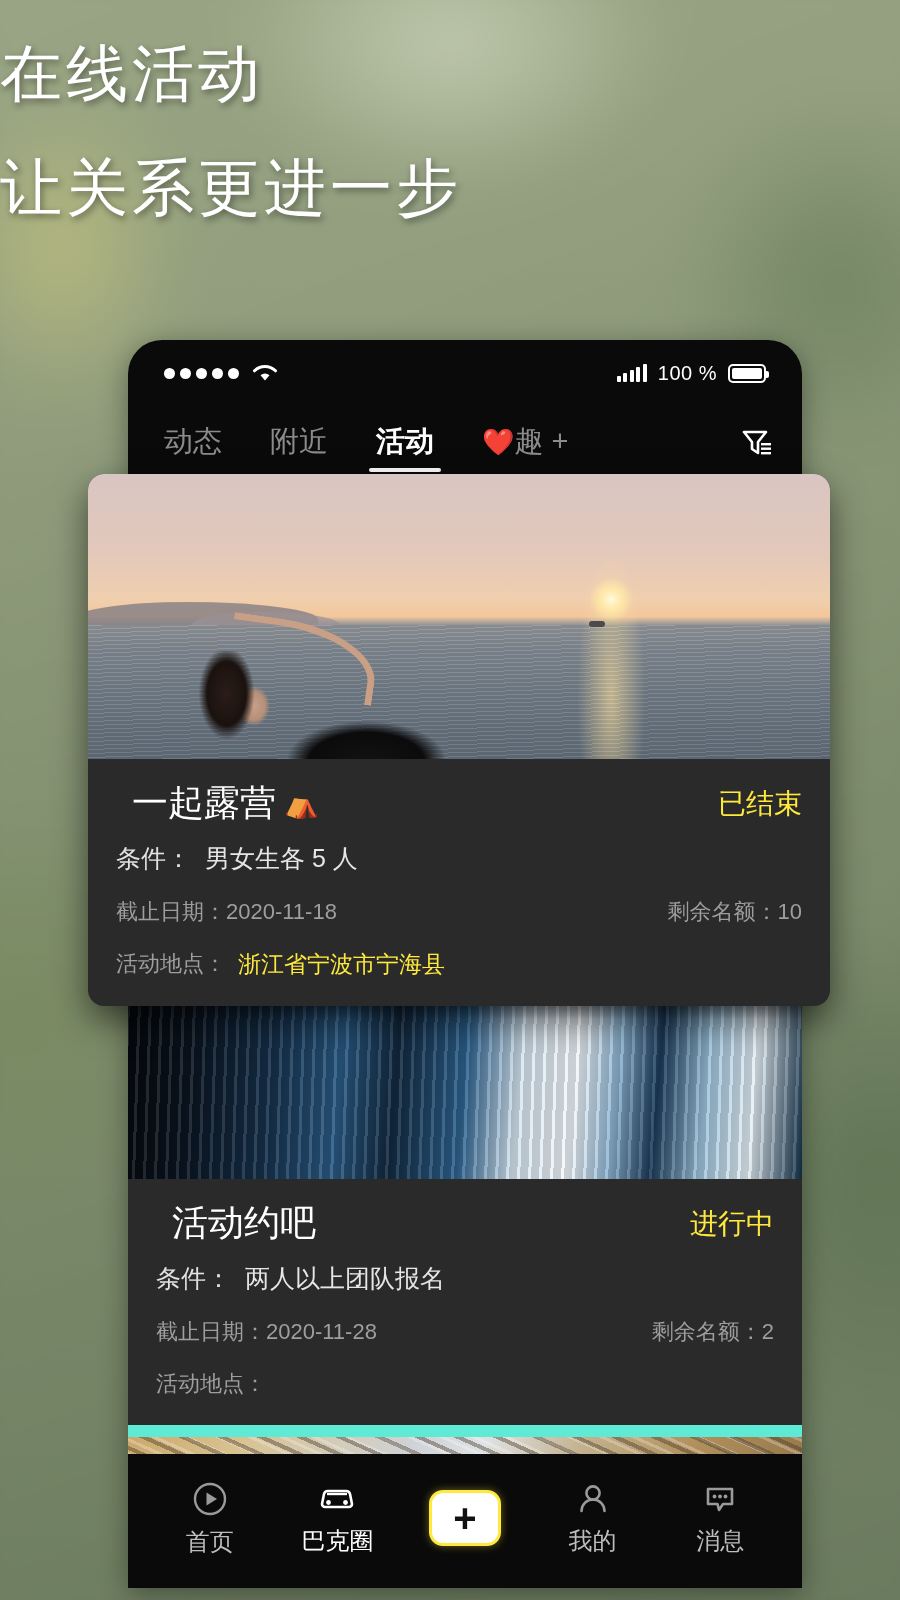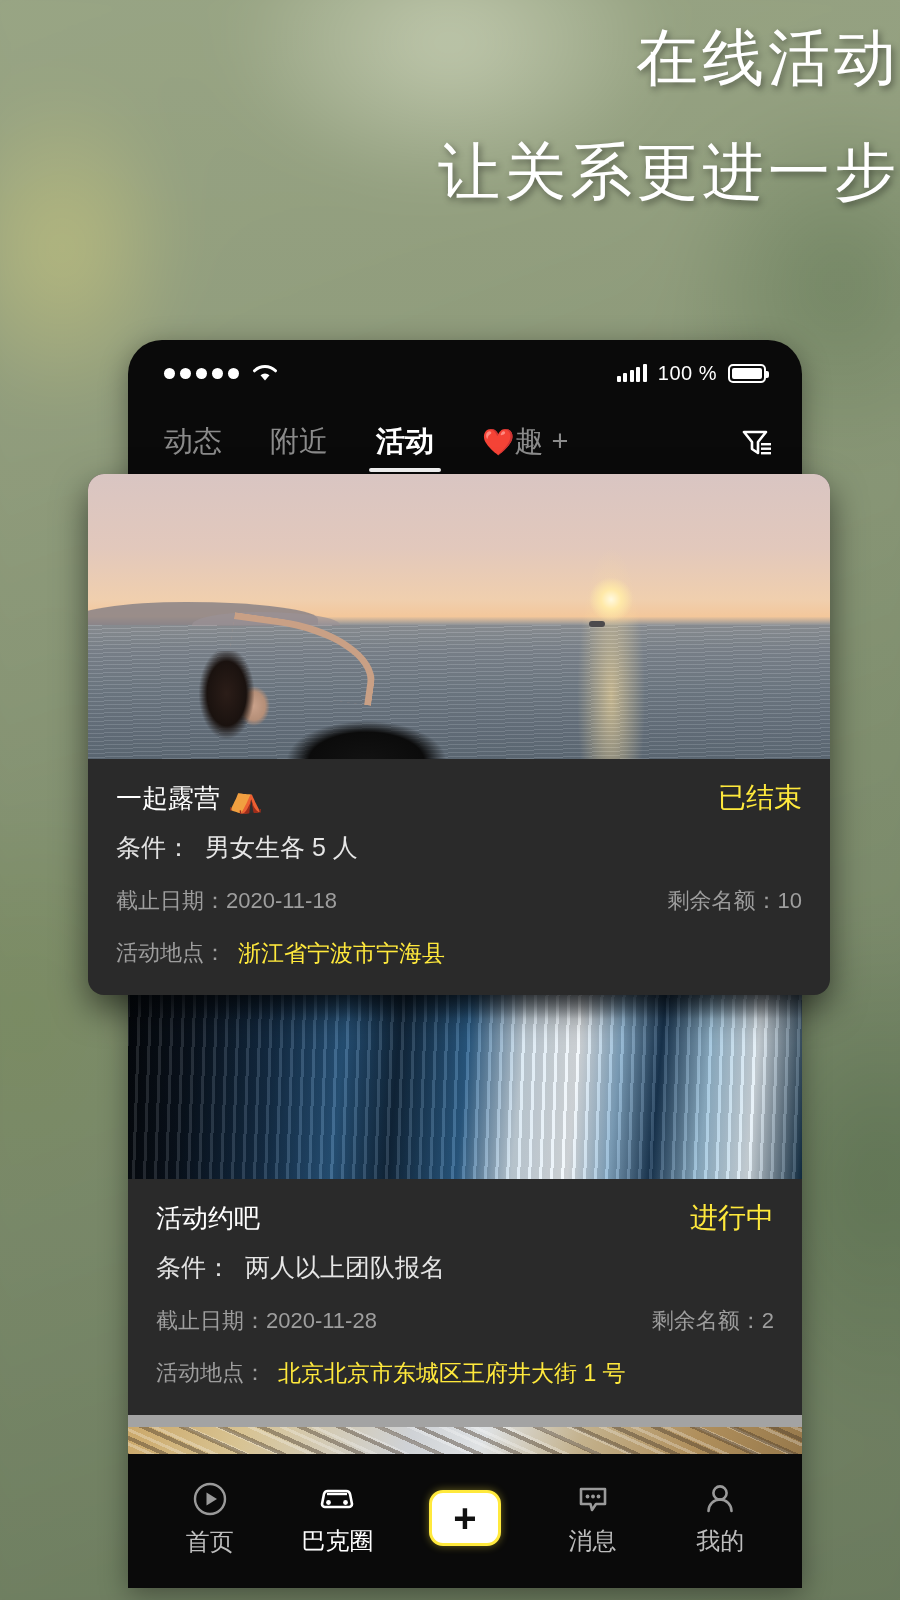--- a/index.html
+++ b/index.html
@@ -24,22 +24,22 @@
       linear-gradient(160deg,#93a07d 0%,#8d9a78 25%,#7e8e6c 55%,#6f8062 100%);
     filter:blur(26px);
   }
   #bg-veil{
     position:absolute; inset:0;
     background:linear-gradient(180deg, rgba(255,255,255,0.06) 0%, rgba(0,0,0,0.05) 100%);
   }
 
   
   #headline{
-    position:absolute; left:0; right:0; top:24px;
-    text-align:right; color:#fff;
+    position:absolute; left:0; right:0; top:40px;
+    text-align:left; color:#fff;
     text-shadow:2px 3px 7px rgba(0,0,0,0.45);
     font-weight:400;
     letter-spacing:4px;
   }
   #headline .line1{ font-size:62px; line-height:1.1; }
   #headline .line2{ font-size:62px; line-height:1.1; margin-top:46px; }
 
   
   #phone{
     position:absolute; left:128px; top:340px;
@@ -80,28 +80,28 @@
   }
   .tab.active{ color:#fff; font-weight:bold; }
   .tab.active .underline{
     position:absolute; left:50%; transform:translateX(-50%);
     bottom:2px; width:72px; height:4px; background:#fff; border-radius:2px;
   }
   .tab .heart{ font-size:26px; }
   #filter-icon{ margin-left:auto; padding-bottom:12px; }
 
   
-  #feed{ position:absolute; top:134px; left:0; right:0; bottom:0; background:#a3a3a3; }
+  #feed{ position:absolute; top:134px; left:0; right:0; bottom:0; background:#5eead4; }
 
   .card{ background:#2a2a2a; margin:0 0 12px 0; }
   .card-img{ width:100%; display:block; }
   .card-body{ padding:20px 28px 26px 28px; }
 
   .row-title{ display:flex; align-items:center; }
-  .card-title{ font-size:26px; color:#ffffff; }
+  .card-title{ font-size:36px; color:#ffffff;margin-left:16px; }
   .tent{ font-size:28px; margin-left:8px; }
   .card-status{ margin-left:auto; font-size:28px; color:#ffe93c; }
 
   .row-cond{ margin-top:14px; font-size:25px; color:#e6e6e6; }
   .row-cond .label{ color:#e2e2e2; }
   .row-cond .val{ margin-left:14px; }
 
   .row-meta{ margin-top:22px; display:flex; font-size:22px; color:#9e9e9e; }
   .row-meta .right{ margin-left:auto; }
 
@@ -266,21 +266,20 @@
         </div>
         <div class="row-cond">
           <span class="label">条件：</span><span class="val">两人以上团队报名</span>
         </div>
         <div class="row-meta">
           <span><span>截止日期：</span><span>2020-11-28</span></span>
           <span class="right"><span>剩余名额：</span><span>2</span></span>
         </div>
         <div class="row-loc">
           <span>活动地点：</span>
-            <span class="val">北京北京市东城区王府井大街 1 号</span>
         </div>
       </div>
     </div>
 
     <div class="card">
       <div class="card-img img-sand"></div>
     </div>
 
   </div>
 
@@ -300,34 +299,34 @@
         <circle cx="31.5" cy="22.5" r="2.4" fill="#ffffff"></circle>
       </svg>
       <span class="nav-label">巴克圈</span>
     </div>
     <div class="nav-item">
       <div class="nav-plus">
         <span>+</span>
       </div>
     </div>
     <div class="nav-item">
+      <svg width="40" height="38" viewBox="0 0 40 38">
+        <circle cx="20" cy="13" r="6.6" fill="none" stroke="#9a9a9a" stroke-width="2.6"></circle>
+        <path d="M8.5 31 A11.5 11.5 0 0 1 31.5 31" fill="none" stroke="#9a9a9a" stroke-width="2.6" stroke-linecap="round"></path>
+      </svg>
+      <span class="nav-label">我的</span>
+    </div>
+    <div class="nav-item">
       <svg width="42" height="38" viewBox="0 0 42 38">
         <path d="M9 9 H33 V24 H24 L20 30 L18.5 24 H9 Z" fill="none" stroke="#9a9a9a" stroke-width="2.6" stroke-linejoin="round"></path>
         <circle cx="15.5" cy="16.5" r="1.9" fill="#9a9a9a"></circle>
         <circle cx="21" cy="16.5" r="1.9" fill="#9a9a9a"></circle>
         <circle cx="26.5" cy="16.5" r="1.9" fill="#9a9a9a"></circle>
       </svg>
       <span class="nav-label">消息</span>
-    </div>
-    <div class="nav-item">
-      <svg width="40" height="38" viewBox="0 0 40 38">
-        <circle cx="20" cy="13" r="6.6" fill="none" stroke="#9a9a9a" stroke-width="2.6"></circle>
-        <path d="M8.5 31 A11.5 11.5 0 0 1 31.5 31" fill="none" stroke="#9a9a9a" stroke-width="2.6" stroke-linecap="round"></path>
-      </svg>
-      <span class="nav-label">我的</span>
     </div>
   </div>
 
 </div>
 
 <div id="float-card">
   <div class="card-img img-sunset">
     <div class="hill"></div>
     <div class="hill2"></div>
     <div class="ripple"></div>

